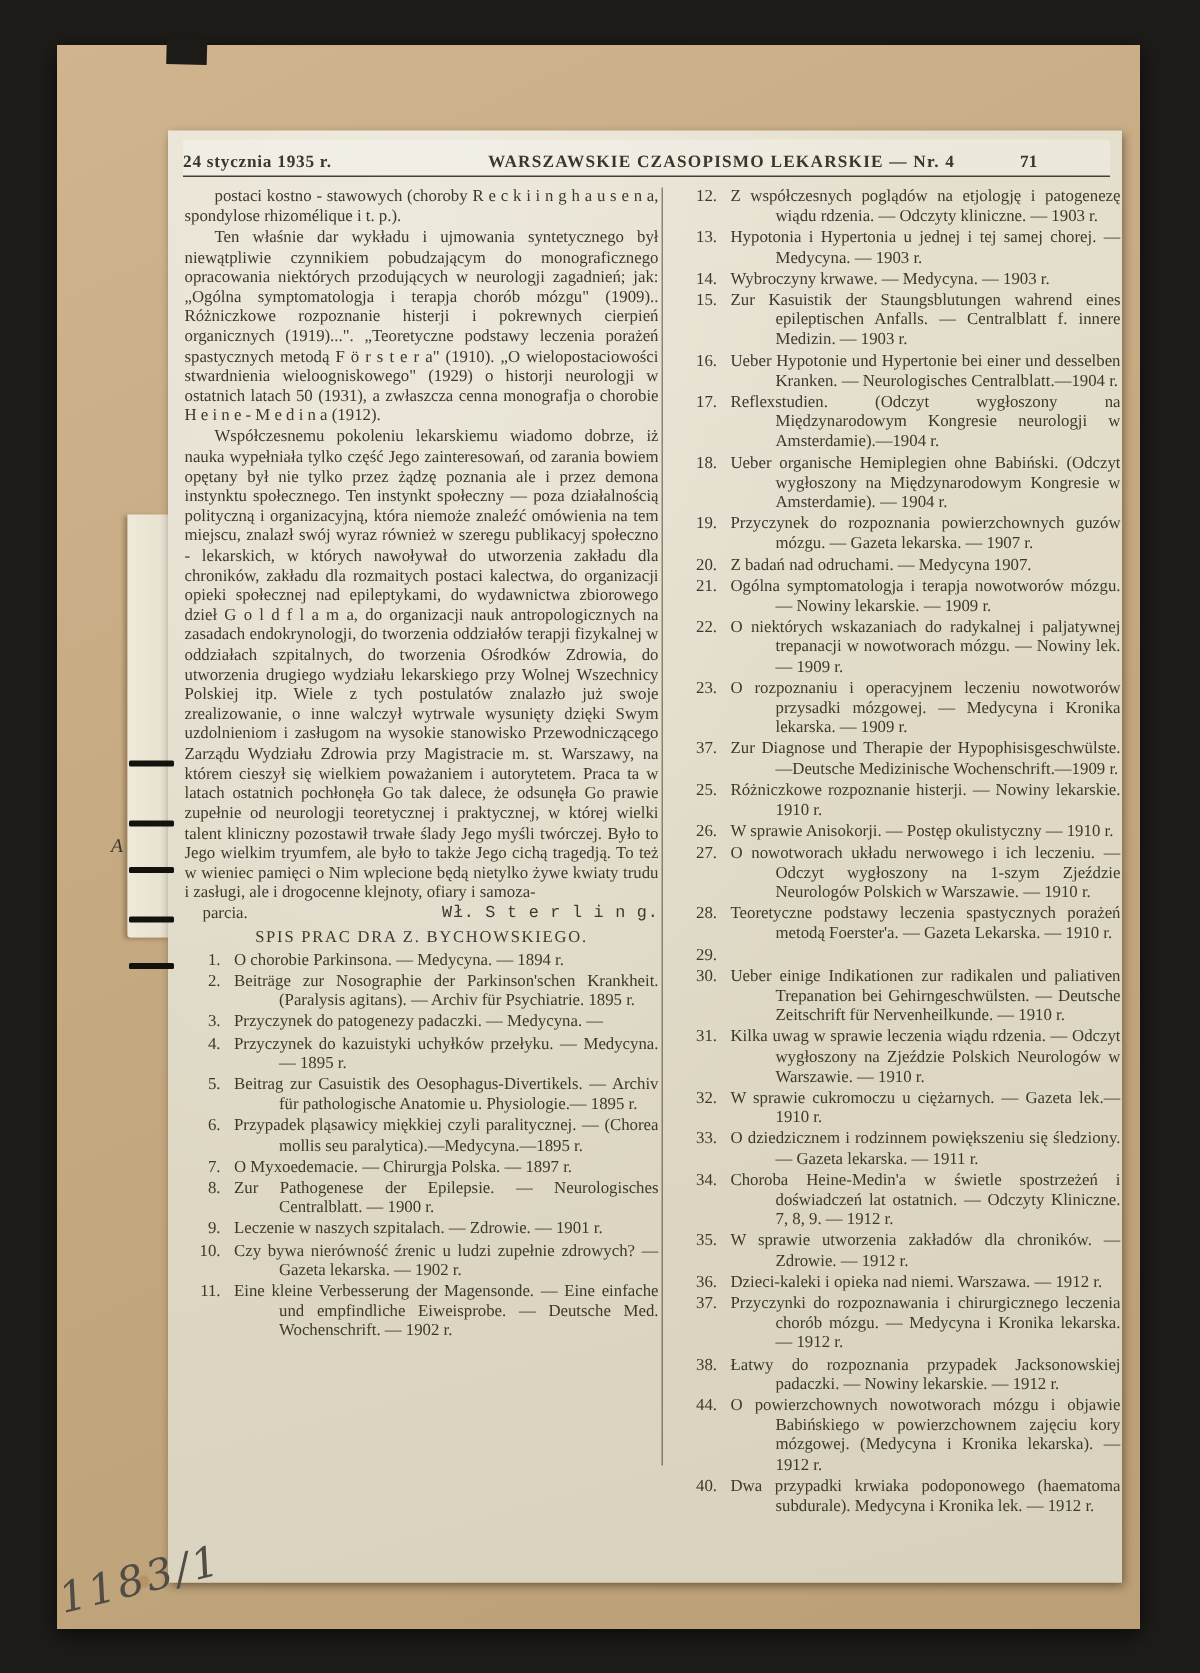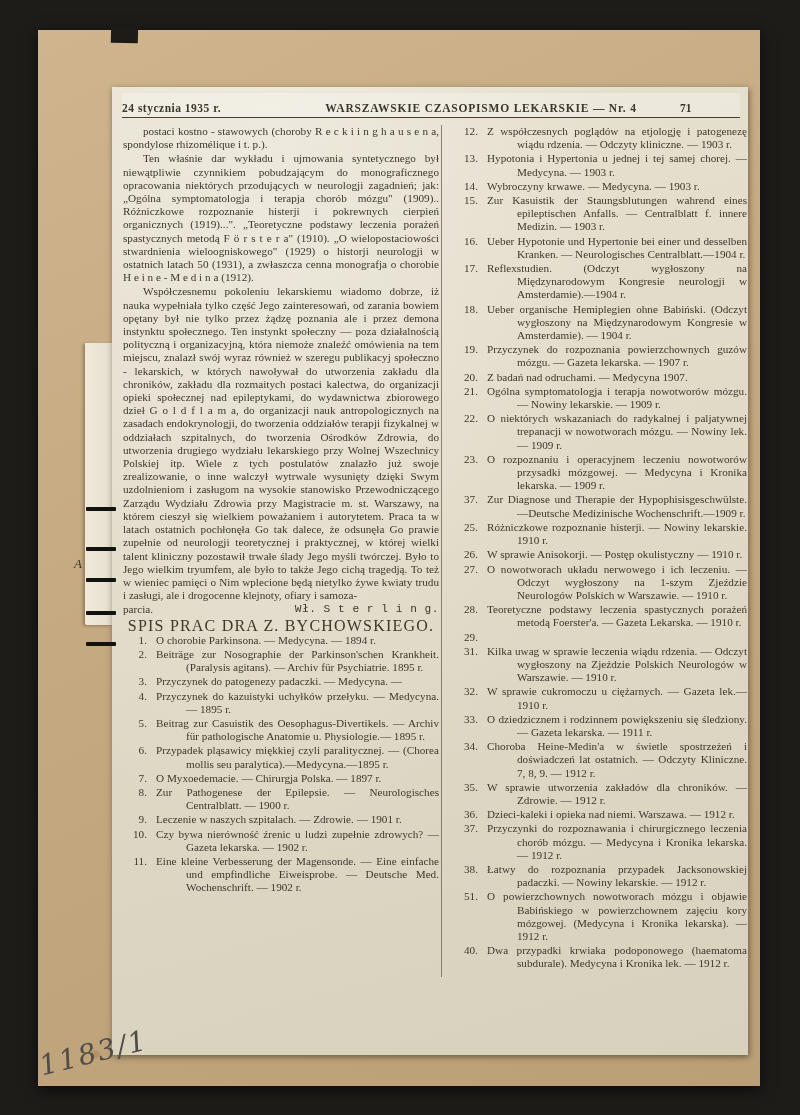--- a/index.html
+++ b/index.html
@@ -71,23 +71,23 @@
     position:absolute;top:38px;height:925px;overflow:hidden;
     font-size:11.2px;line-height:13.2px;text-align:justify;
   }
   .col-left{left:11px;width:316px;}
   .col-right{left:342px;width:293px;}
   .col-divider{
     position:absolute;left:329px;top:38px;width:1px;height:852px;
     background:rgba(62,52,38,.55);
   }
   .para{margin:0 0 1px 0;text-indent:20px;}
-  .closing-line{display:flex;justify-content:space-between;margin:0 0 2px 0;}
+  .closing-line{display:flex;justify-content:space-between;margin:0 0 2px 12px;}
   .closing-line .sig{letter-spacing:.5px;font-family:Liberation Mono, monospace;}
-  .bib-title{text-align:center;letter-spacing:1.2px;margin:2px 0 2px 0;font-size:16px;}
+  .bib-title{text-align:center;letter-spacing:1.2px;margin:2px 0 2px 0;font-size:11px;}
   .bib-item{display:flex;margin-bottom:1px;}
   .bib-num{flex:none;width:24px;text-align:right;margin-right:9px;}
   .bib-text{flex:1;text-align:justify;padding-left:30px;text-indent:-30px;}
 </style>
 </head>
 <body>
 
 <div class="backing"></div>
 <div class="notch"></div>
 <div class="tab-strip"></div>
@@ -259,20 +259,24 @@
 
         <div class="bib-item">
           <span class="bib-num">28.</span>
           <span class="bib-text">Teoretyczne podstawy leczenia spastycznych porażeń metodą Foerster'a. — Gazeta Lekarska. — 1910 r.</span>
         </div>
 
         <div class="bib-item">
           <span class="bib-num">29.</span>
         </div>
 
+        <div class="bib-item">
+          <span class="bib-num">30.</span>
+          <span class="bib-text">Ueber einige Indikationen zur radikalen und paliativen Trepanation bei Gehirngeschwülsten. — Deutsche Zeitschrift für Nervenheilkunde. — 1910 r.</span>
+        </div>
 
         <div class="bib-item">
           <span class="bib-num">31.</span>
           <span class="bib-text">Kilka uwag w sprawie leczenia wiądu rdzenia. — Odczyt wygłoszony na Zjeździe Polskich Neurologów w Warszawie. — 1910 r.</span>
         </div>
 
         <div class="bib-item">
           <span class="bib-num">32.</span>
           <span class="bib-text">W sprawie cukromoczu u ciężarnych. — Gazeta lek.— 1910 r.</span>
         </div>
@@ -301,21 +305,21 @@
           <span class="bib-num">37.</span>
           <span class="bib-text">Przyczynki do rozpoznawania i chirurgicznego leczenia chorób mózgu. — Medycyna i Kronika lekarska. — 1912 r.</span>
         </div>
 
         <div class="bib-item">
           <span class="bib-num">38.</span>
           <span class="bib-text">Łatwy do rozpoznania przypadek Jacksonowskiej padaczki. — Nowiny lekarskie. — 1912 r.</span>
         </div>
 
         <div class="bib-item">
-          <span class="bib-num">51.</span>
+          <span class="bib-num">44.</span>
           <span class="bib-text">O powierzchownych nowotworach mózgu i objawie Babińskiego w powierzchownem zajęciu kory mózgowej. (Medycyna i Kronika lekarska). — 1912 r.</span>
         </div>
 
         <div class="bib-item">
           <span class="bib-num">40.</span>
           <span class="bib-text">Dwa przypadki krwiaka podoponowego (haematoma subdurale). Medycyna i Kronika lek. — 1912 r.</span>
         </div>
       </div>
   </div>
 </div>

